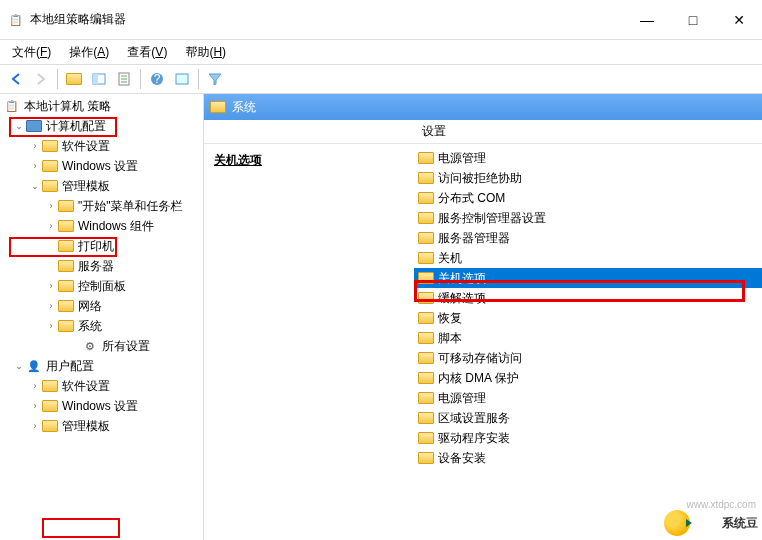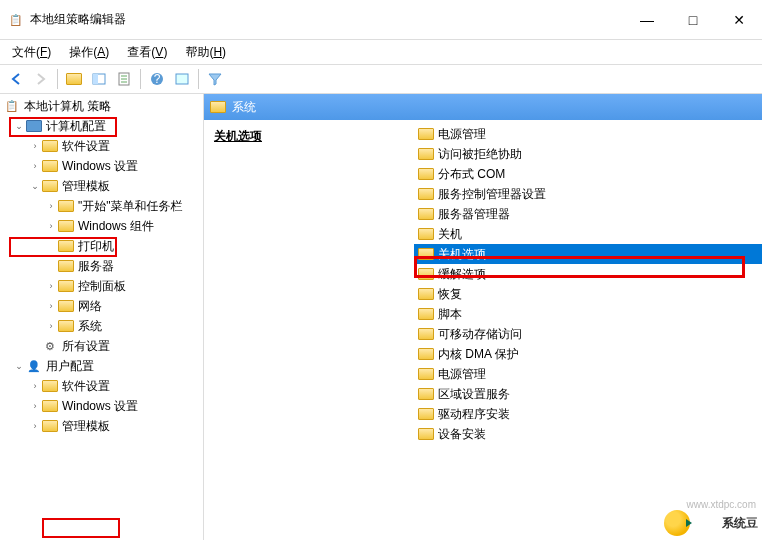--- a/index.html
+++ b/index.html
@@ -198,21 +198,21 @@
       <span class="label">网络</span>
     </div>
     <div style="position:relative">
       <div class="tree-node" style="padding-left:44px">
         <span class="expander">›</span>
         <span class="icon folder-icon"></span>
         <span class="label">系统</span>
       </div>
       <div class="highlight-red hl-box3"></div>
     </div>
-    <div class="tree-node" style="padding-left:28px">
+    <div class="tree-node" style="padding-left:68px">
       <span class="spacer"></span>
       <span class="icon gear-icon"></span>
       <span class="label">所有设置</span>
     </div>
     <div class="tree-node" style="padding-left:12px">
       <span class="expander">⌄</span>
       <span class="icon user-icon"></span>
       <span class="label">用户配置</span>
     </div>
     <div class="tree-node" style="padding-left:28px">
@@ -229,20 +229,24 @@
       <span class="expander">›</span>
       <span class="icon folder-icon"></span>
       <span class="label">管理模板</span>
     </div>
   </div>
 
   <div class="content-panel">
     <div class="content-header">
       <span class="icon folder-icon"></span>
       <span>系统</span>
+    </div>
+    <div style="display:flex; height:24px; border-bottom:1px solid #e5e5e5;">
+      <div class="col-header" style="width:210px"></div>
+      <div class="col-header" style="flex:1">设置</div>
     </div>
     <div class="content-body">
       <div class="desc-col">
         <div class="heading">关机选项</div>
       </div>
       <div class="list-col" id="settings-list">
         <div class="hl-list"></div>
       <div class="list-row">
             <span class="icon folder-icon"></span>
             <span class="label">电源管理</span>

